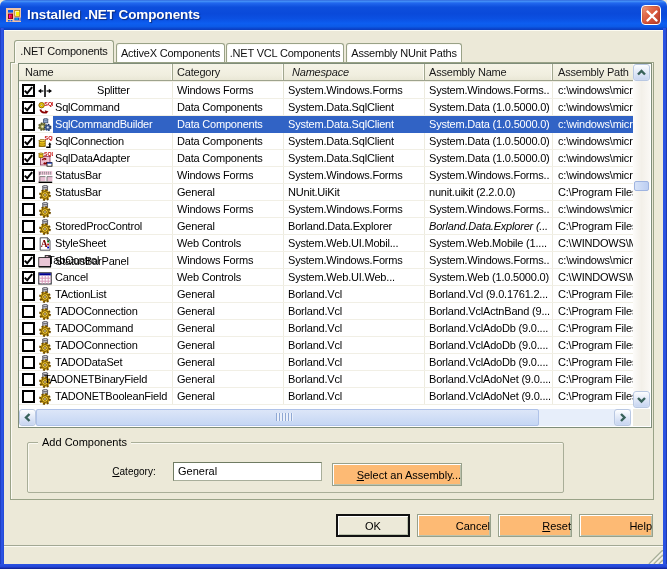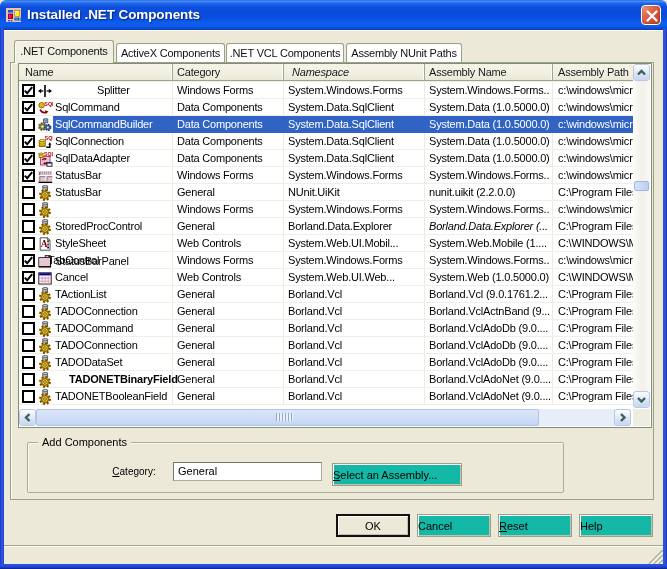--- a/index.html
+++ b/index.html
@@ -48,21 +48,21 @@
 #vthumb{left:634px;top:181px;width:15px;height:10px;border-radius:2px;border:1px solid #9FB4E0;background:linear-gradient(90deg,#D7E3F8 0,#BCCEF2 100%);}
 #htrack{left:36px;top:409px;width:595px;height:17px;background:#E7EEFA;}
 #hthumb{left:36px;top:409px;width:503px;height:17px;border-radius:2px;border:1px solid #AFC2E8;background:linear-gradient(180deg,#DCE6F8 0,#C5D6F4 100%);}
 #hgrip{left:276px;top:413px;width:17px;height:8px;background:repeating-linear-gradient(90deg,#8FA8D4 0,#8FA8D4 1px,#EAF0FB 1px,#EAF0FB 3px);}
 #corner{left:633px;top:409px;width:17px;height:17px;background:#EFEDE2;}
 
 #grp{left:27px;top:442px;width:537px;height:51px;border:1px solid #A9AE98;border-radius:2px;box-shadow:inset 1px 1px 0 #FAF9F1;}
 #grplbl{left:38px;top:436px;background:#ECE9D8;padding:0 4px;font-size:11px;color:#000;height:13px;line-height:13px;}
 #catlbl{left:100px;top:466px;width:68px;text-align:center;font-size:10px;color:#000;}
 #catbox{left:173px;top:462px;width:149px;height:19px;background:#fff;border:1px solid #7E8A70;border-top-color:#6F7B62;border-left-color:#6F7B62;border-bottom-color:#A8AE9A;border-right-color:#A8AE9A;font-size:11px;line-height:17px;padding-left:4px;color:#000;}
-.btn{position:absolute;background:#14b8a6;border:1px solid #98A18B;box-shadow:inset 1px 1px 0 #FFFFFF,inset -1px -1px 0 #BDC3AD;font-size:11px;color:#000;text-align:left;}
+.btn{position:absolute;background:#fdba74;border:1px solid #98A18B;box-shadow:inset 1px 1px 0 #FFFFFF,inset -1px -1px 0 #BDC3AD;font-size:11px;color:#000;text-align:right;}
 #selasm{left:332px;top:463px;width:130px;height:23px;line-height:22px;}
 #okbtn{left:336px;top:514px;width:74px;height:23px;line-height:20px;background:#ECE9D8;border:2px solid #111;box-shadow:inset 1px 1px 0 #FFFFFF,inset -1px -1px 0 #BDC3AD;position:absolute;font-size:11px;color:#000;text-align:center;}
 #cancel{left:417px;top:514px;width:74px;height:23px;line-height:22px;}
 #reset{left:498px;top:514px;width:74px;height:23px;line-height:22px;}
 #help{left:579px;top:514px;width:74px;height:23px;line-height:22px;}
 #groove{left:4px;top:545px;width:659px;height:2px;background:#A2A894;border-bottom:1px solid #FBFAF2;}
 #grip{left:648px;top:550px;width:15px;height:14px;}
 u{text-decoration:underline;}
 </style></head>
 <body>
@@ -489,21 +489,21 @@
 <rect x="1" y="1" width="11" height="11" fill="#fff" stroke="#000" stroke-width="2"></rect>
 </svg>
   </div>
 <div class="ric" style="top:372px;"><svg width="16" height="16" viewBox="0 0 16 16">
 <rect x="5.8" y="1.2" width="4.8" height="4.6" fill="#B4B4BC" stroke="#50505A" stroke-width="0.9"></rect>
 <ellipse cx="8.2" cy="1.5" rx="2.4" ry="1" fill="#D8D8DE" stroke="#50505A" stroke-width="0.8"></ellipse>
 <circle cx="8" cy="10" r="4.9" fill="#E8B820" stroke="#6B4A00" stroke-width="2" stroke-dasharray="1.9 1.9"></circle>
 <circle cx="8" cy="10" r="3.4" fill="#F2CC30" stroke="#6B4A00" stroke-width="1"></circle>
 <circle cx="8" cy="10" r="1.3" fill="#FFF8E0" stroke="#6B4A00" stroke-width="0.9"></circle>
 </svg></div>
-<div class="ct" style="left:69px;top:371px;width:115px;font-weight:bold;">TADONETBinaryField</div>
+<div class="ct" style="left:44px;top:371px;width:115px;">TADONETBinaryField</div>
 <div class="ct" style="left:177px;top:371px;width:104px;">General</div>
 <div class="ct" style="left:288px;top:371px;width:134px;">Borland.Vcl</div>
 <div class="ct" style="left:429px;top:371px;width:121px;">Borland.VclAdoNet (9.0....</div>
 <div class="ct" style="left:558px;top:371px;width:75px;">C:\Program Files</div>
 
 <div class="cb" style="top:390px;">
     <svg width="13" height="13" viewBox="0 0 13 13">
 <rect x="1" y="1" width="11" height="11" fill="#fff" stroke="#000" stroke-width="2"></rect>
 </svg>
   </div>

